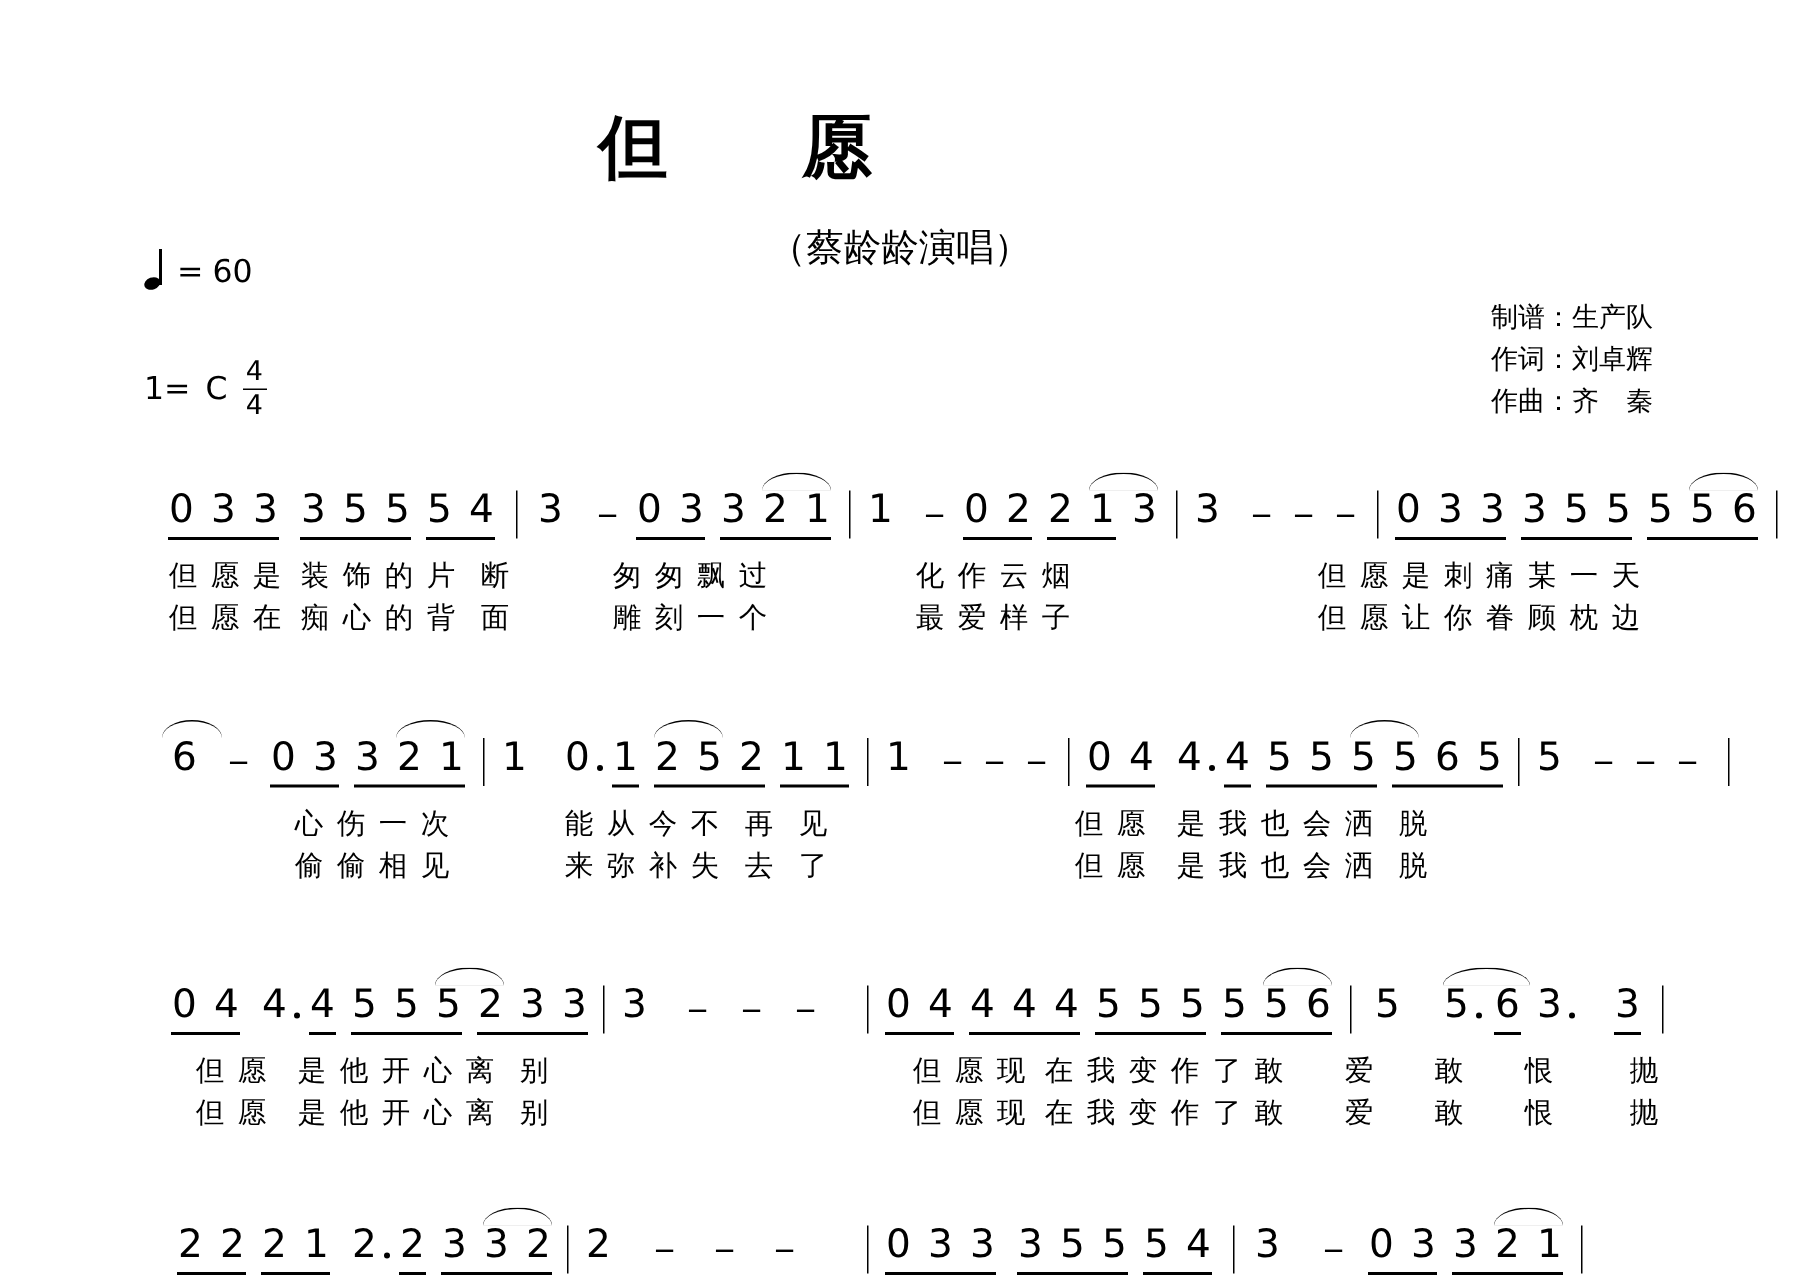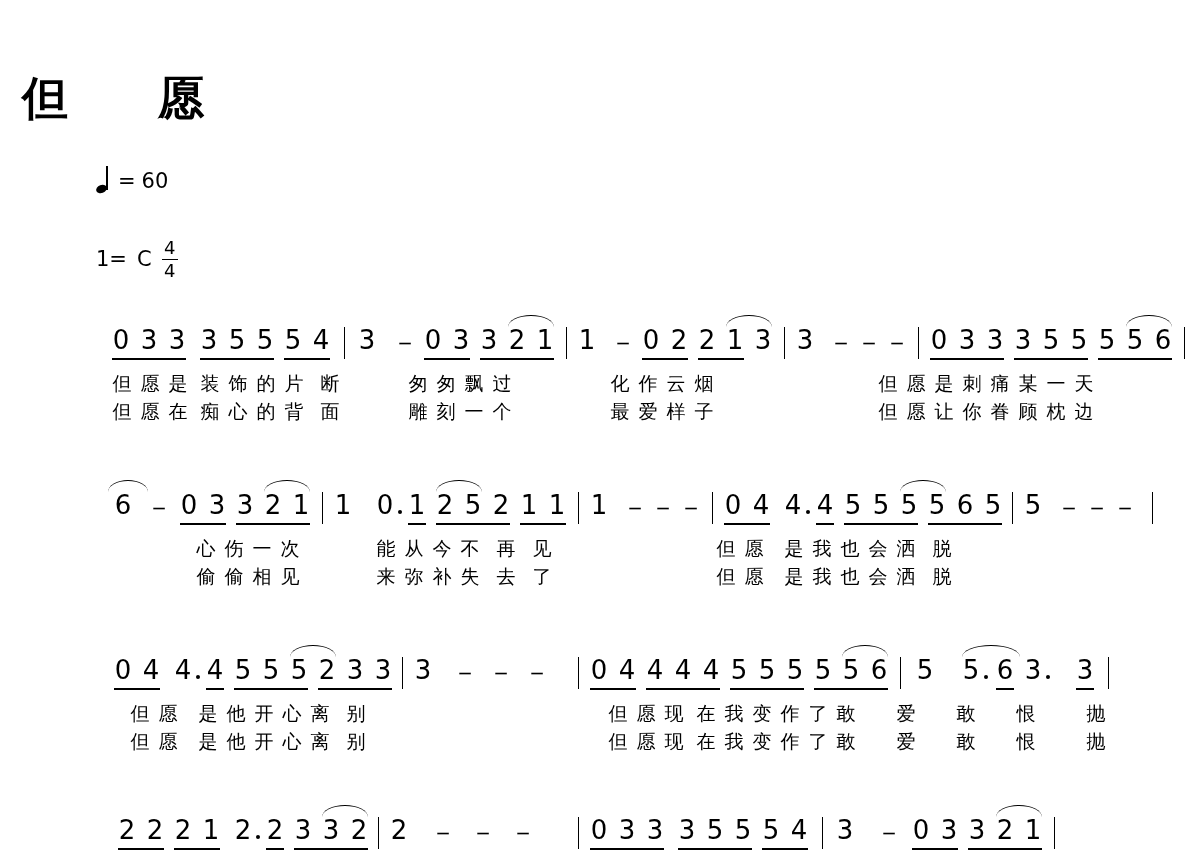--- a/index.html
+++ b/index.html
@@ -22,20 +22,21 @@
     width: 1200px;
     height: 850px;
   }
 
   
   .title {
     position: absolute;
     top: 68px;
     left: 0;
     width: 980px;
+    text-align: center;
     font-size: 46px;
     font-weight: bold;
     letter-spacing: 22px;
     text-indent: 22px;
     font-family: "DejaVu Sans", "Liberation Sans", sans-serif;
   }
   .subtitle {
     position: absolute;
     top: 148px;
     left: 0;
@@ -171,40 +172,46 @@
     text-align: center;
     font-family: "DejaVu Sans", "Liberation Sans", sans-serif;
   }
 </style>
 </head>
 <body>
 
 <div id="sheet">
 
   <div class="title">但　愿</div>
+  <div class="subtitle">（蔡龄龄演唱）</div>
 
   <div class="tempo">
     <span class="note-icon">
       <span class="head"></span>
         <span class="stem"></span>
     </span>
     <span>=</span>
     <span>60</span>
   </div>
 
   <div class="keysig">
     <span>1=</span>
     <span>C</span>
     <span class="timesig">
       <span class="num">4</span>
       <span class="bar-line"></span>
       <span class="num">4</span>
     </span>
   </div>
 
+  <div class="credits">
+    <div>制谱：生产队</div>
+    <div>作词：刘卓辉</div>
+    <div>作曲：齐　秦</div>
+  </div>
 
   <div class="system" id="sys1" style="top:325px;">
     <div class="numline">
       <span class="tok" style="left:112px;width:18px;">0</span>
       <span class="tok" style="left:140px;width:18px;">3</span>
       <span class="tok" style="left:168px;width:18px;">3</span>
       <span class="tok" style="left:200px;width:18px;">3</span>
       <span class="tok" style="left:228px;width:18px;">5</span>
       <span class="tok" style="left:256px;width:18px;">5</span>
       <span class="tok" style="left:284px;width:18px;">5</span>

